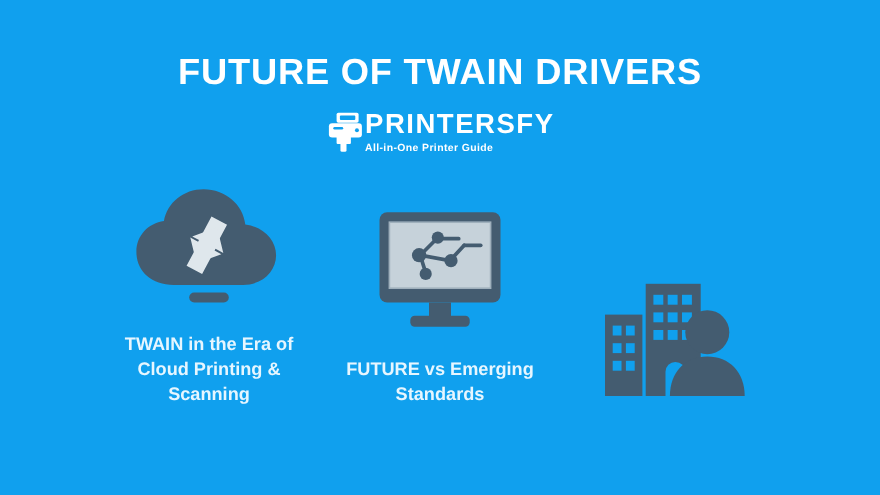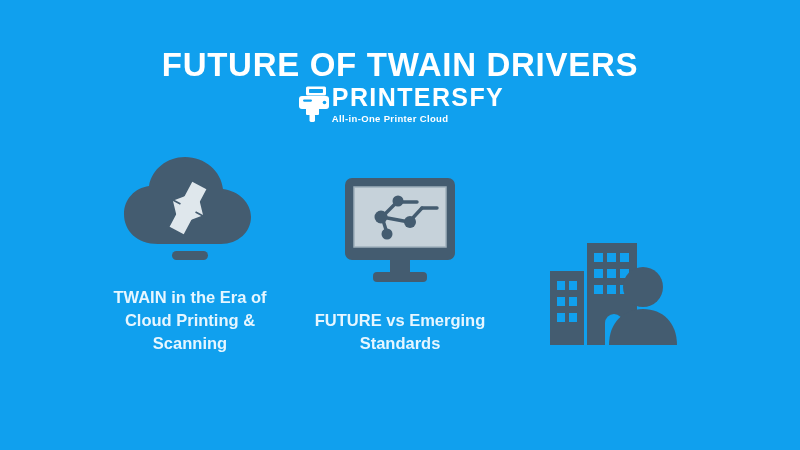--- a/index.html
+++ b/index.html
@@ -31,21 +31,21 @@
     font-weight: bold;
     color: #ffffff;
     letter-spacing: 0.7px;
     text-align: center;
     line-height: 1;
     white-space: nowrap;
   }
 
   
   .logo {
-    margin-top: 4px;
+    margin-top: 20px;
     display: flex;
     align-items: center;
     gap: 0;
   }
   .logo-mark {
     width: 36px;
     height: 38px;
     flex: 0 0 auto;
     display: block;
   }
@@ -117,21 +117,21 @@
         <circle cx="28.5" cy="17.5" r="1.8" fill="#10a0ee"></circle>
         <rect x="7" y="14.5" width="9" height="2.2" rx="1.1" fill="#10a0ee"></rect>
 
         <rect x="10" y="23" width="13" height="7" rx="1" fill="#ffffff"></rect>
 
         <rect x="13.5" y="29" width="5.5" height="8" rx="1.4" fill="#ffffff"></rect>
       </svg>
     </span>
     <span class="logo-text">
       <span class="logo-name">PRINTERSFY</span>
-      <span class="logo-tag">All-in-One Printer Cloud</span>
+      <span class="logo-tag">All-in-One Printer Guide</span>
     </span>
   </div>
 
   <div class="columns">
 
     <div class="col">
       <div class="icon-box">
         <span>
           <svg viewBox="0 0 150 120" width="150" height="120" aria-hidden="true">
 

